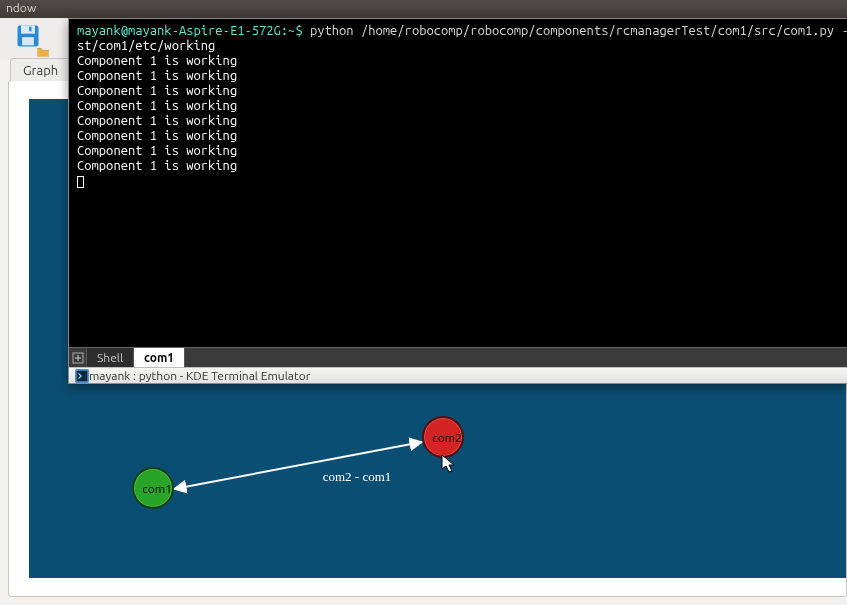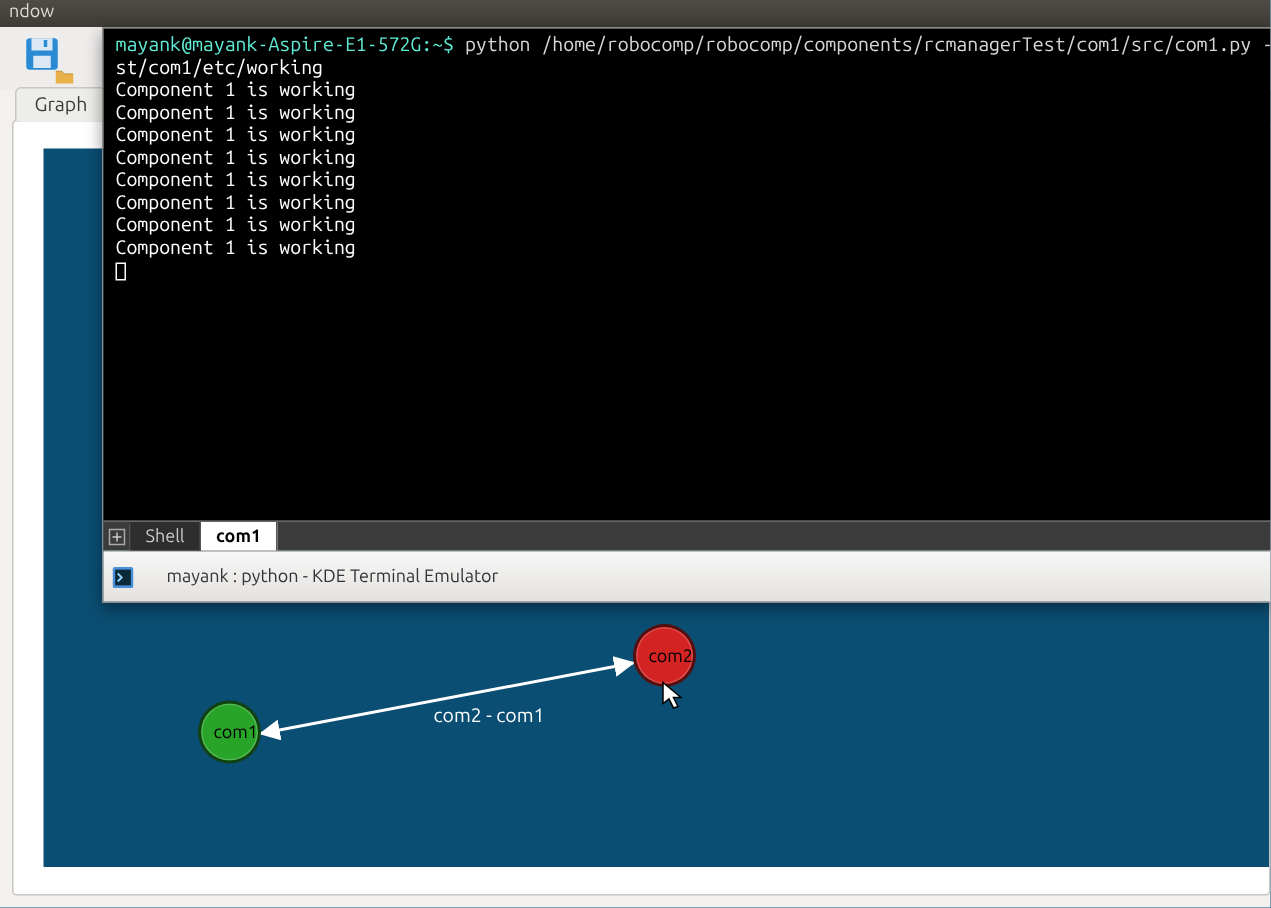--- a/index.html
+++ b/index.html
@@ -135,24 +135,24 @@
   }
   .term-tabs .ttab{
     padding:2px 10px; height:100%;
     display:flex;align-items:center;
     border-right:1px solid #555;
   }
   .term-tabs .ttab.inactive{ background:#2e2e2e;color:#c9c9c9;}
   .term-tabs .ttab.active{ background:#fff;color:#000;font-weight:bold;}
   .term-title {
     background: linear-gradient(#f6f6f6,#e4e2df);
-    height:34px;
+    height:16px;
     display:flex;align-items:center;
     padding:0 6px;
-    gap:22px;
+    gap:0;
     font-size:12px;
     color:#333;
     border-top:1px solid #bfbfbd;
   }
   .term-title .konsole-icon{
     width:14px;height:14px;
   }
   .term-body .cursor-box{
     display:inline-block;width:7px;height:12px;
     border:1px solid #fff;
@@ -211,21 +211,21 @@
       <line x1="145" y1="390" x2="393" y2="343" stroke="#fff" stroke-width="2" marker-end="url(#ah)" marker-start="url(#ah2)"></line>
     </svg>
 
     <div class="node node-green" style="left:103px; top:368px;">
       <span>com1</span>
     </div>
     <div class="node node-red" style="left:393px; top:317px;">
       <span>com2</span>
     </div>
 
-    <div class="edge-label" style="left:297px; top:378px;">com2 - com1</div>
+    <div class="edge-label" style="left:328px; top:378px;font-family:Liberation Serif, serif;">com2 - com1</div>
 
 
     <svg class="cursor-arrow" style="left:412px; top:355px;" viewBox="0 0 16 20">
       <path d="M1 1 L1 15 L5 12 L8 18 L11 17 L8 11 L13 11 Z" fill="#fff" stroke="#000" stroke-width="1"></path>
     </svg>
 
   </div>
 </div>
 
 <div class="terminal-window">

